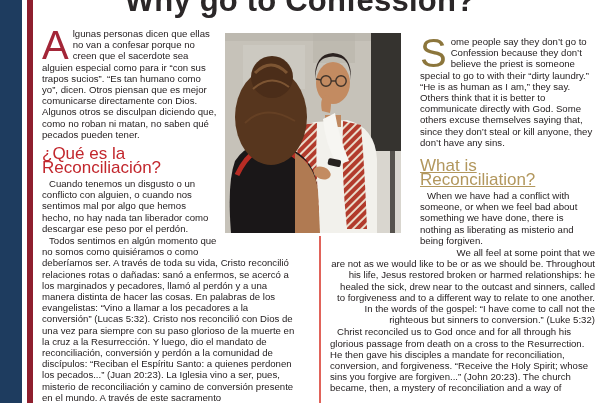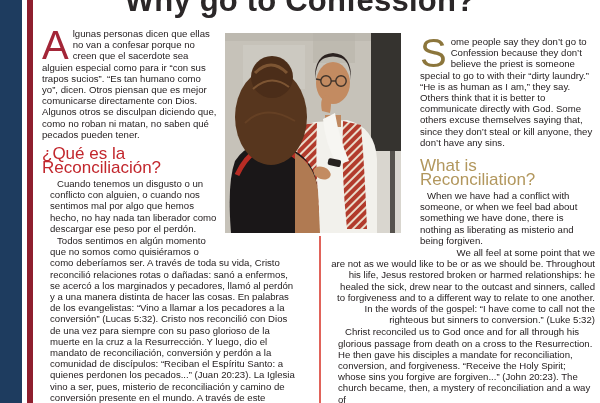--- a/index.html
+++ b/index.html
@@ -36,33 +36,33 @@
     position:absolute;
     font-size:9.6px; line-height:11.2px; color:#272223;
     text-align:left;
   }
   .col-left  { left:42px;  top:28px; width:257px; height:375px; }
   .col-right { left:330px; top:36px; width:265px; height:367px; }
   .spacer-r { float:right; width:82px; height:224px; }
   .spacer-l { float:left;  width:90px; height:214px; }
   p { margin:0; }
   p.gap { margin-top:1px; }
-  .ind    { text-indent:7px;margin-left:8px; }
+  .ind    { text-indent:7px; }
   .bigind { text-indent:24px;text-align:right; }
   .dropcap {
     float:left;
     font-size:40px; line-height:31px;
     padding:2px 4px 0 0;
     font-weight:400;
   }
   .dc-es { color:#a32638; }
   .dc-en { color:#8c763c; }
   h3 { font-size:17px; font-weight:500; line-height:14px; }
   .head-es { color:#c2272d; margin:7px 0 3px 0; }
-  .head-en { color:#b2975d; margin:11px 0 3px 0; }
+  .head-en { color:#b2975d; margin:11px 0 3px 0;text-decoration:underline; }
 </style>
 </head>
 <body>
 
 <div>
 
   <div class="bar-navy"></div>
   <div class="bar-maroon"></div>
 
   <h1 class="title">Why go to Confession?</h1>

